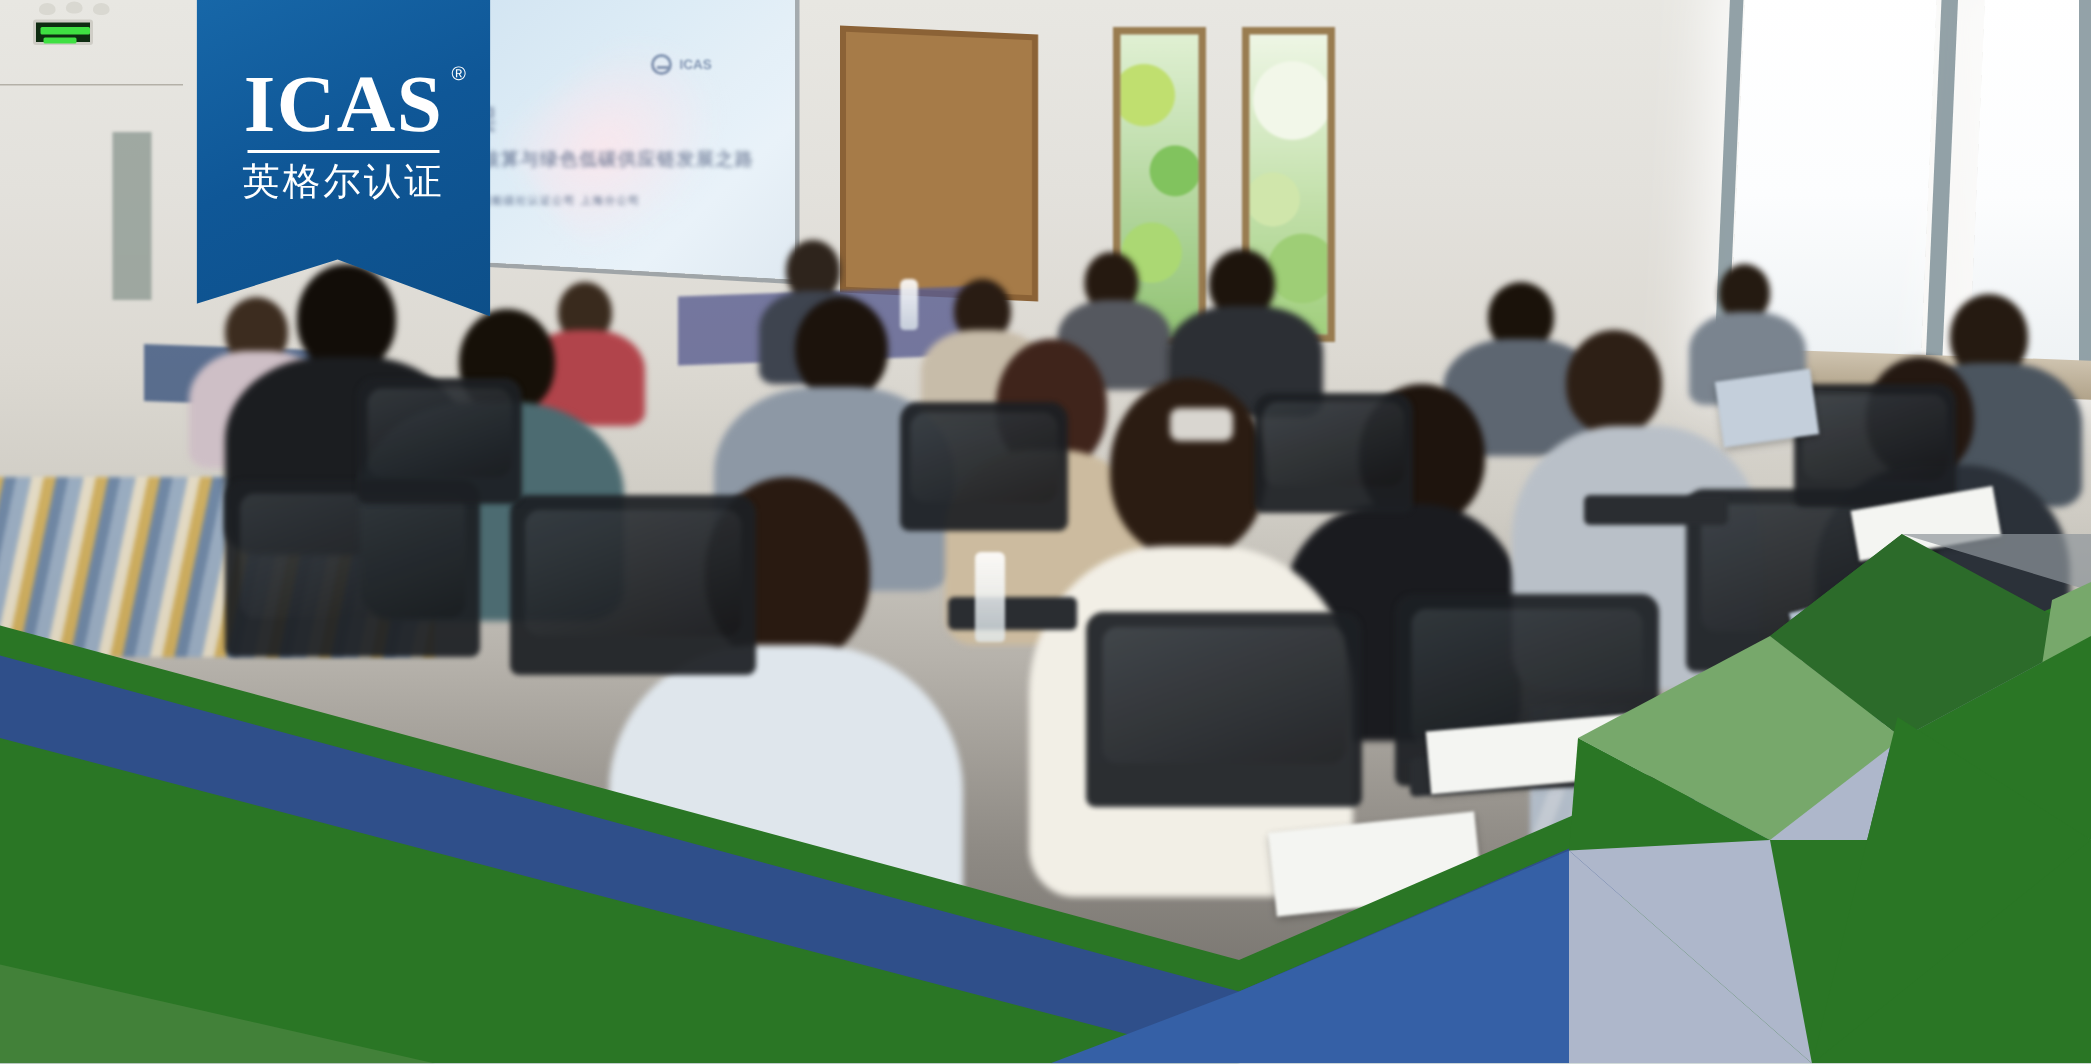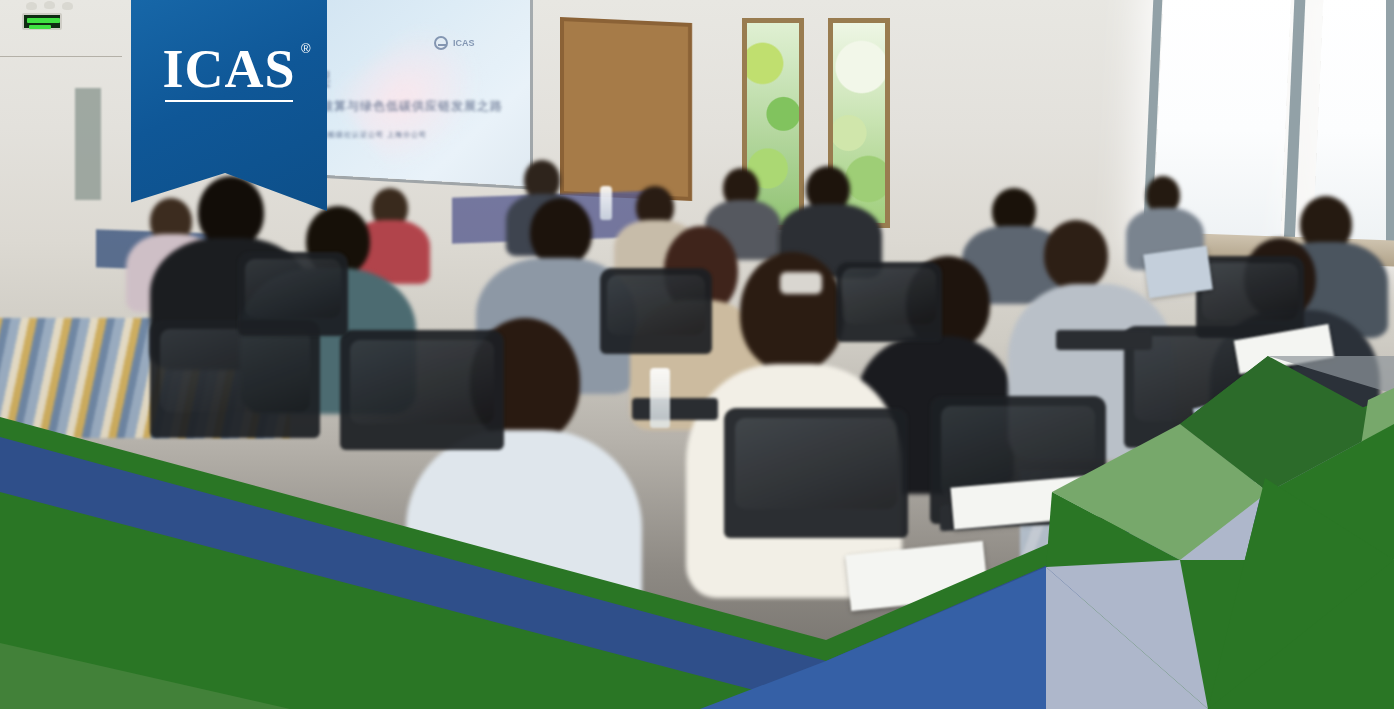--- a/index.html
+++ b/index.html
@@ -340,16 +340,17 @@
 
       <polygon points="1180,560 1394,560 1394,709 1208,709" fill="#2A7625"></polygon>
       <polygon points="1265,478 1394,560 1208,709" fill="#2A7625"></polygon>
     </svg>
   </div>
 
   <div id="logo-badge">
     <div id="logo-inner">
       <div class="icas-word">ICAS<span class="icas-reg" style="right: -16px; top: 0px;">®</span></div>
       <div class="icas-rule"></div>
+      <div class="icas-cn">英格尔认证</div>
     </div>
   </div>
 
 </div>
 
 </body></html>

